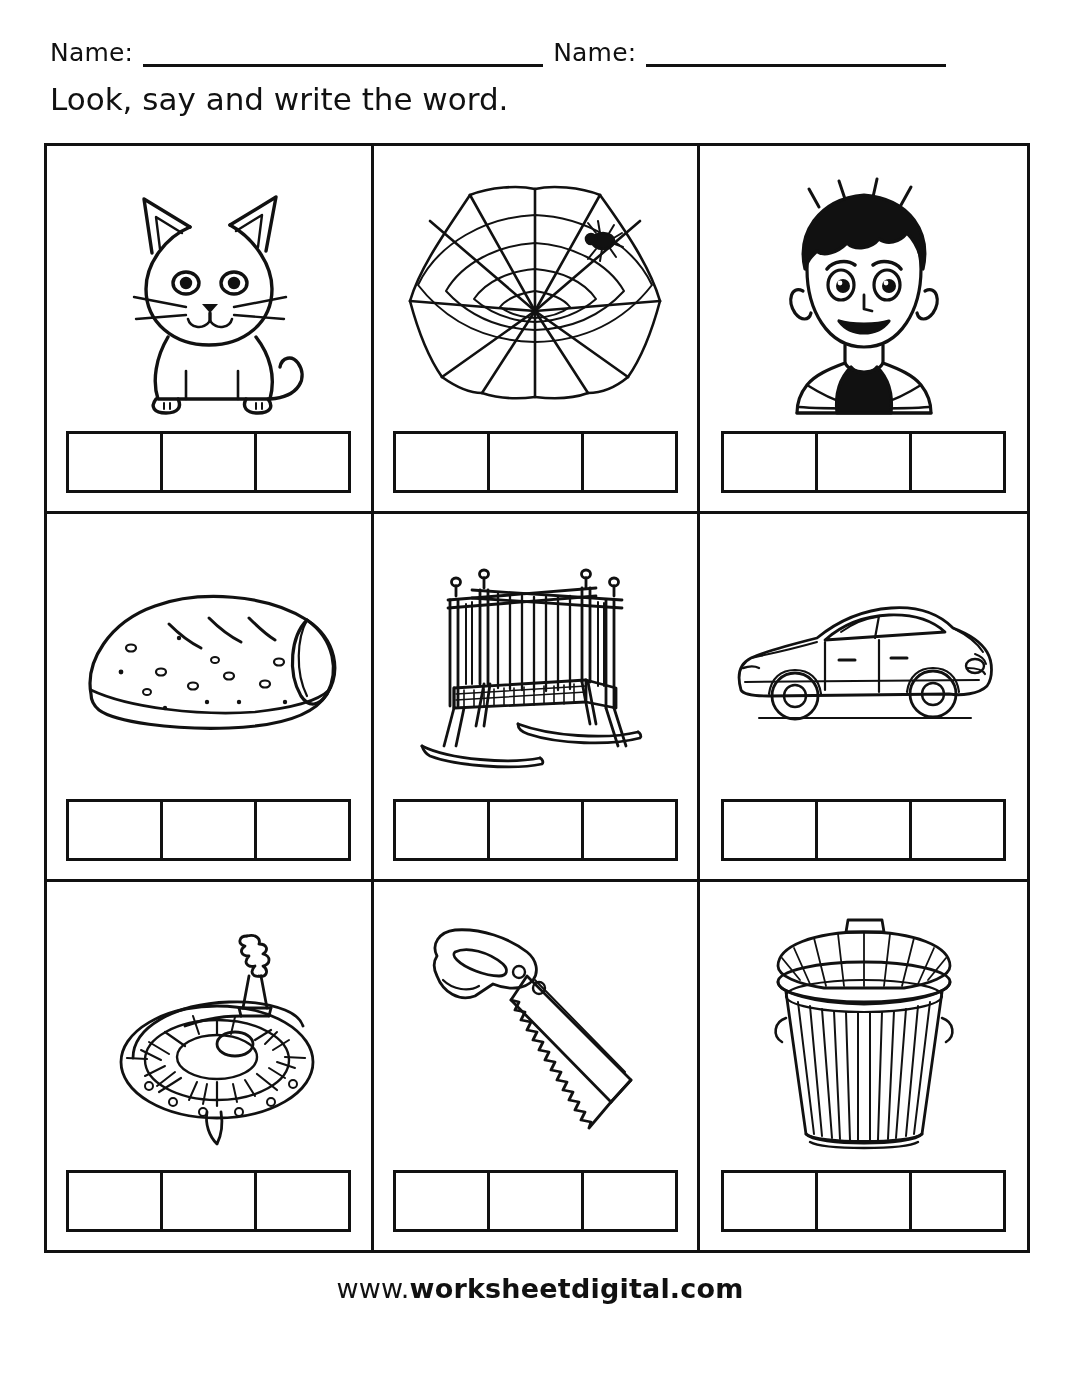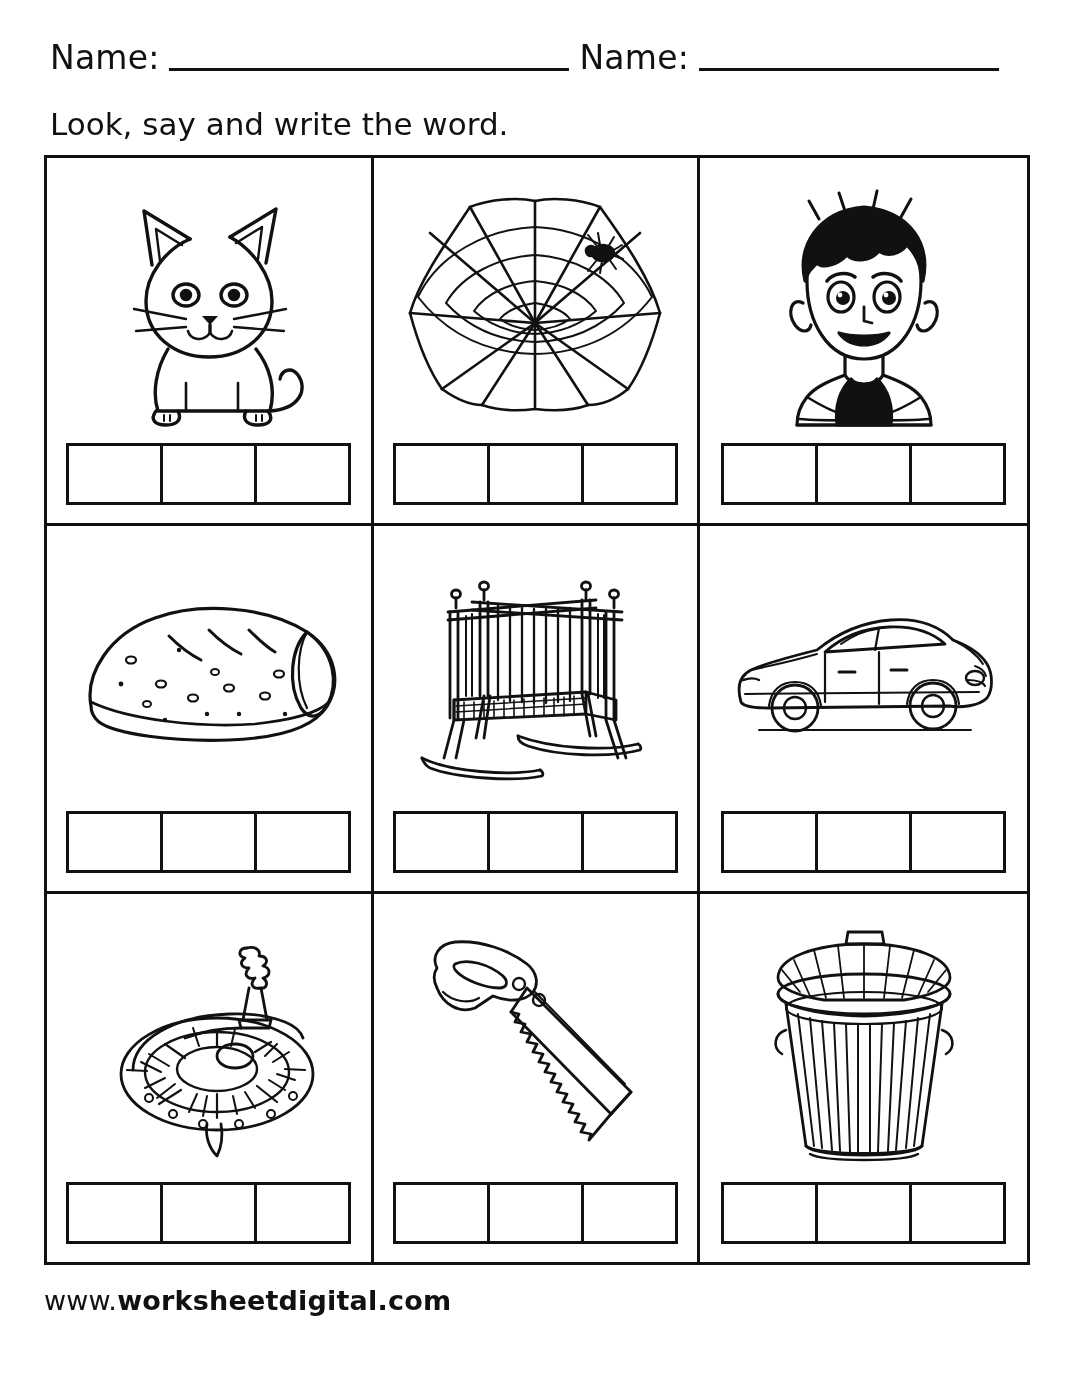--- a/index.html
+++ b/index.html
@@ -19,24 +19,24 @@
     width: 1080px;
     height: 1398px;
     box-sizing: border-box;
     padding: 38px 44px 10px 44px;
     position: relative;
   }
 
   
   .name-date-row {
     display: flex;
-    align-items: center;
-    font-size: 33px;
+    align-items: flex-end;
+    font-size: 25px;
     letter-spacing: 0.2px;
-    margin-bottom: 29px;
+    margin-bottom: 14px;
     padding-left: 6px;
   }
   .field-label {
     white-space: nowrap;
   }
   .blank-line {
     flex: 1 1 auto;
     border-bottom: 3px solid #111;
     height: 24px;
     margin: 0 10px 0 10px;
@@ -53,21 +53,21 @@
   .title {
     text-align: center;
     font-size: 46px;
     font-weight: bold;
     letter-spacing: 0.5px;
     margin: 8px 0 2px 0;
   }
   .instructions {
     font-size: 31px;
     padding-left: 6px;
-    margin: 4px 0 13px 0;
+    margin: 4px 0 26px 0;
   }
 
   
   .grid {
     border: 3px solid #111;
     display: grid;
     grid-template-columns: repeat(3, 1fr);
     grid-template-rows: repeat(3, 1fr);
     width: 986px;
     height: 1110px;
@@ -109,21 +109,21 @@
   }
   .box {
     flex: 1 1 0;
     border-right: 3px solid #111;
     box-sizing: border-box;
   }
   .box:last-child { border-right: none; }
 
   
   .footer {
-    text-align: left;
+    text-align: center;
     font-size: 27px;
     margin-top: 20px;
     letter-spacing: 0.2px;
   }
   .footer .bold {
     font-weight: bold;
   }
 </style>
 </head>
 <body>

